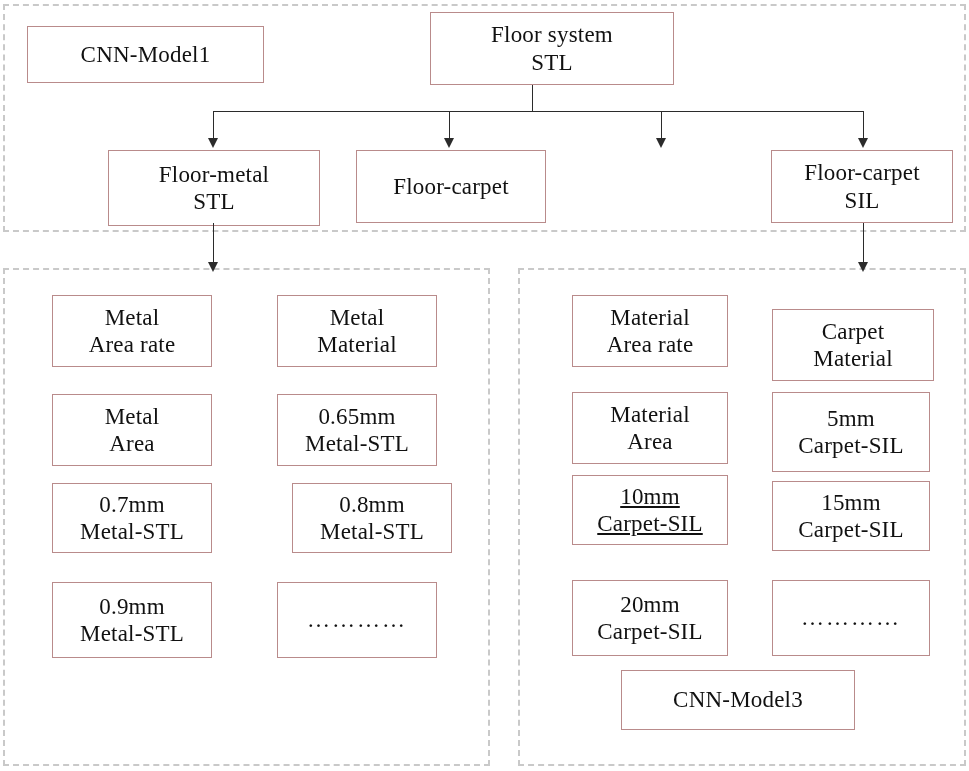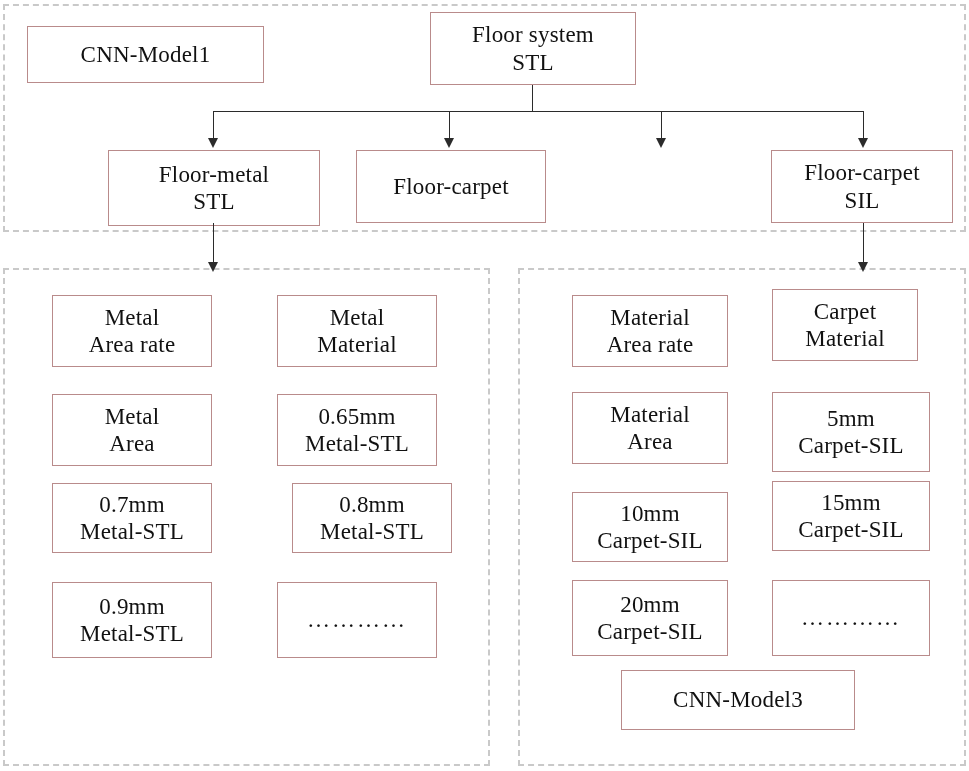--- a/index.html
+++ b/index.html
@@ -83,21 +83,21 @@
   <div class="panel" style="left:3px; top:4px; width:963px; height:228px;"></div>
 
   <div class="panel" style="left:3px; top:268px; width:487px; height:498px;"></div>
 
   <div class="panel" style="left:518px; top:268px; width:448px; height:498px;"></div>
 
   <div class="node single" style="left:27px; top:26px; width:237px; height:57px;">
     <span class="ln">CNN-Model1</span>
   </div>
 
-  <div class="node" style="left:430px; top:12px; width:206px; height:73px;">
+  <div class="node" style="left:430px; top:12px; width:244px; height:73px;">
     <span class="ln">Floor system</span>
     <span class="ln">STL</span>
   </div>
 
   <div class="vline" style="left:532px; top:85px; height:26px;"></div>
   <div class="hline" style="left:213px; top:111px; width:650px;"></div>
 
   <div class="vline" style="left:213px; top:111px; height:32px;"></div>
   <div class="arrowhead" style="left:208px; top:138px;"></div>
 
@@ -169,36 +169,36 @@
   <div class="node single dots" style="left:277px; top:582px; width:160px; height:76px;">
     <span class="ln">…………</span>
   </div>
 
 
   <div class="node" style="left:572px; top:295px; width:156px; height:72px;">
     <span class="ln">Material</span>
     <span class="ln">Area rate</span>
   </div>
 
-  <div class="node" style="left:772px; top:289px; width:146px; height:72px;">
+  <div class="node" style="left:772px; top:309px; width:162px; height:72px;">
     <span class="ln">Carpet</span>
     <span class="ln">Material</span>
   </div>
 
   <div class="node" style="left:572px; top:392px; width:156px; height:72px;">
     <span class="ln">Material</span>
     <span class="ln">Area</span>
   </div>
 
   <div class="node" style="left:772px; top:392px; width:158px; height:80px;">
     <span class="ln">5mm</span>
     <span class="ln">Carpet-SIL</span>
   </div>
 
-  <div class="node" style="left:572px; top:492px; width:156px; height:70px;">
+  <div class="node" style="left:572px; top:475px; width:156px; height:70px;text-decoration:underline;">
     <span class="ln">10mm</span>
     <span class="ln">Carpet-SIL</span>
   </div>
 
   <div class="node" style="left:772px; top:481px; width:158px; height:70px;">
     <span class="ln">15mm</span>
     <span class="ln">Carpet-SIL</span>
   </div>
 
   <div class="node" style="left:572px; top:580px; width:156px; height:76px;">

